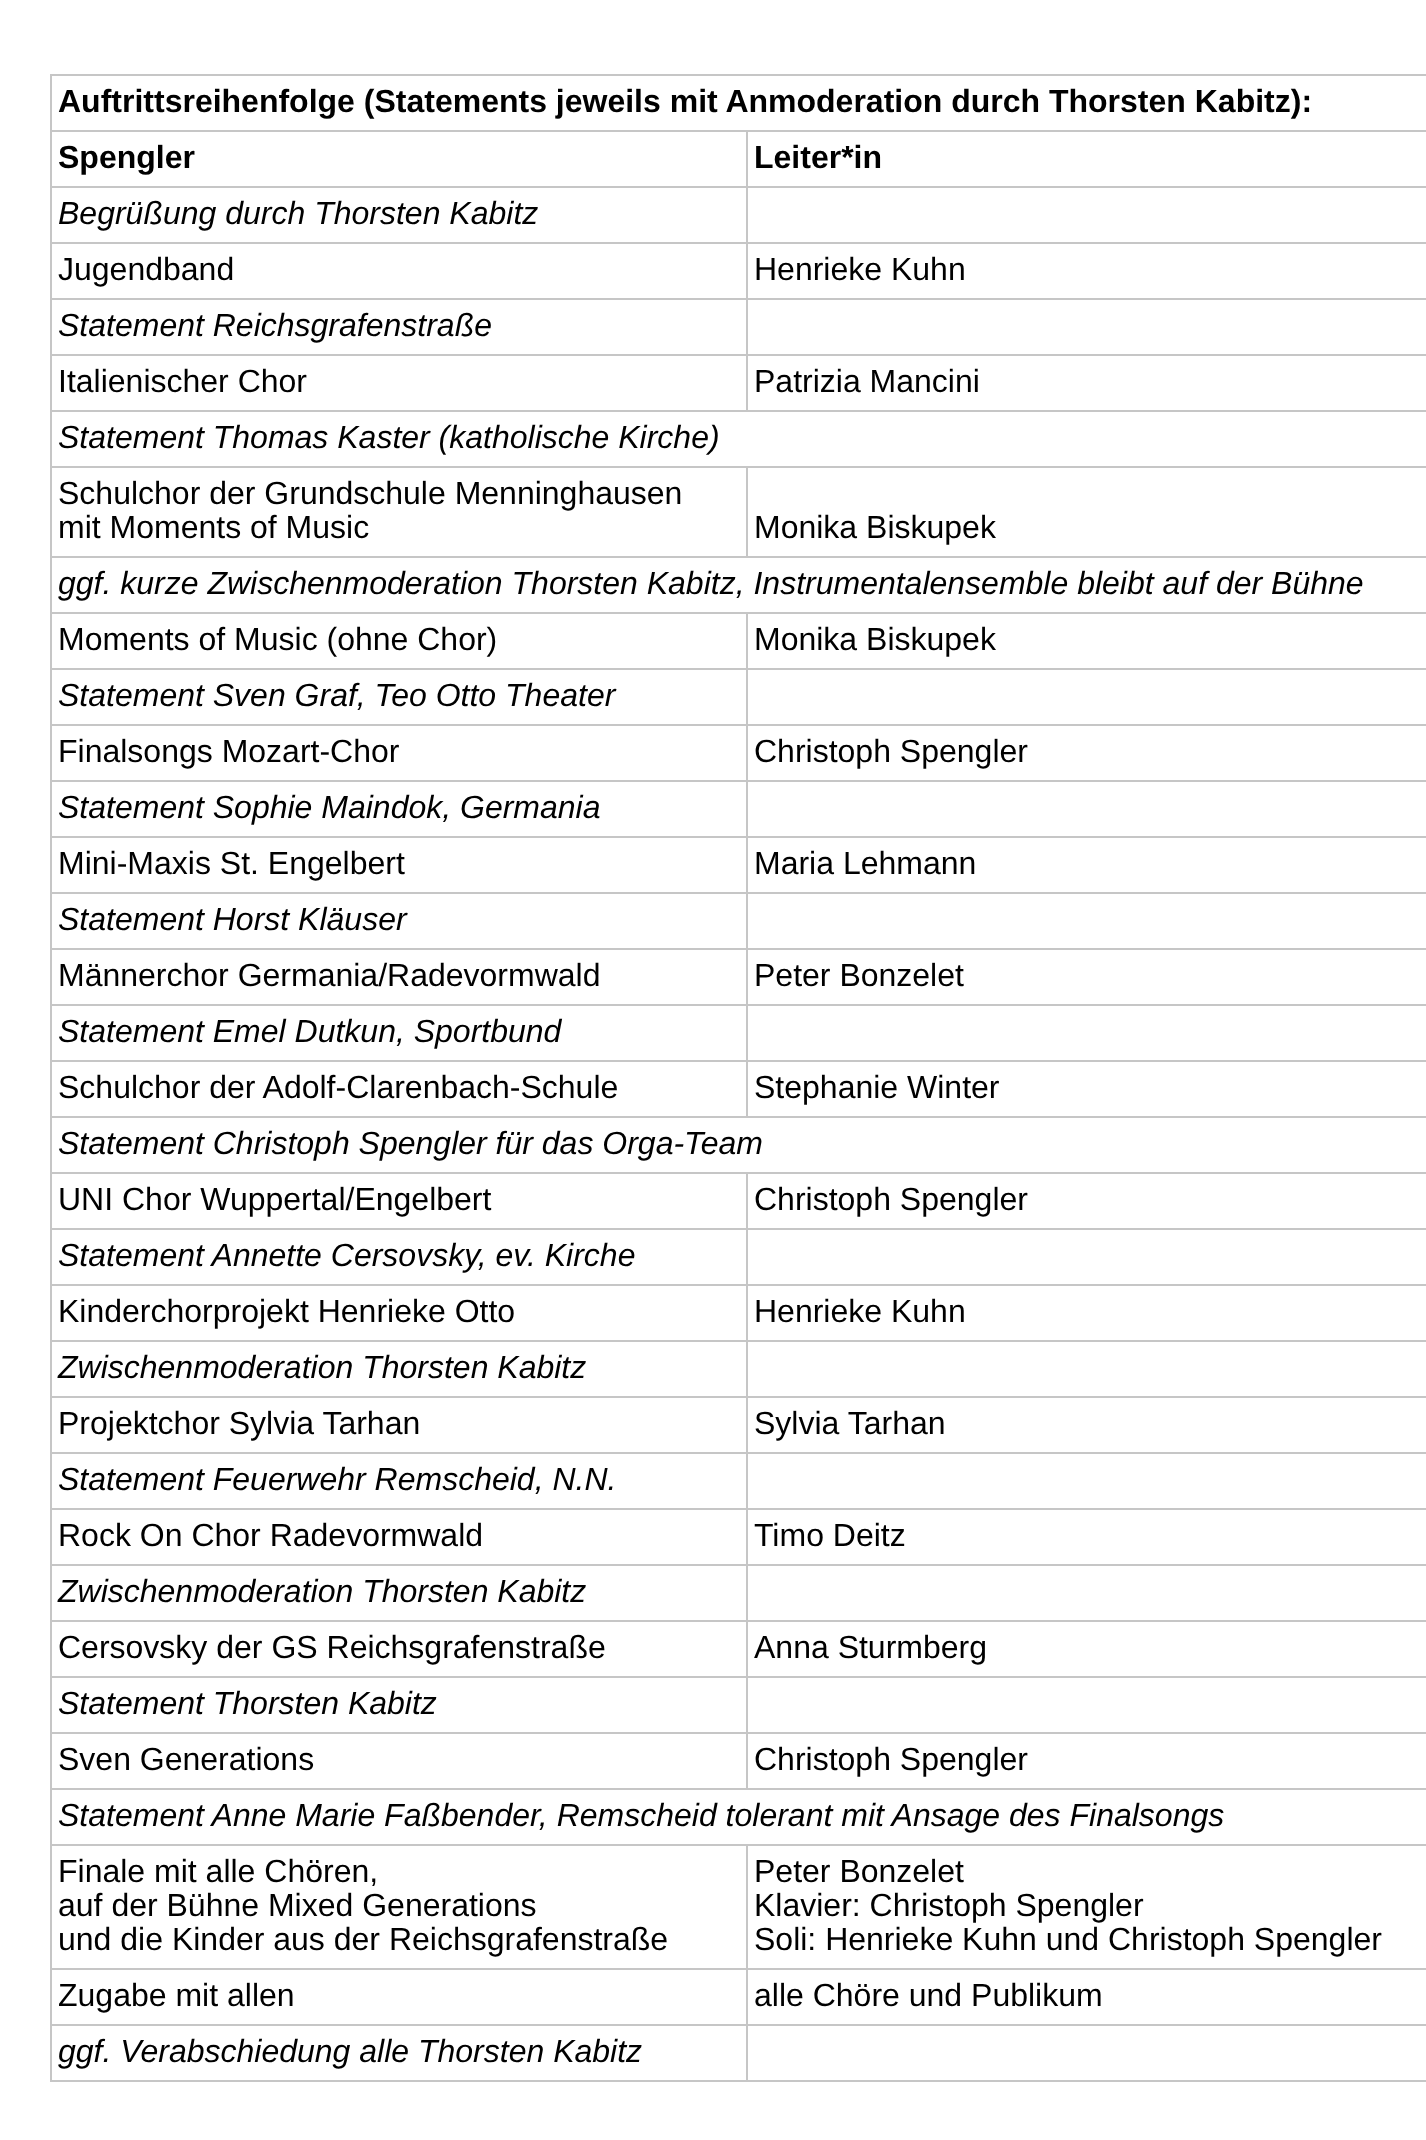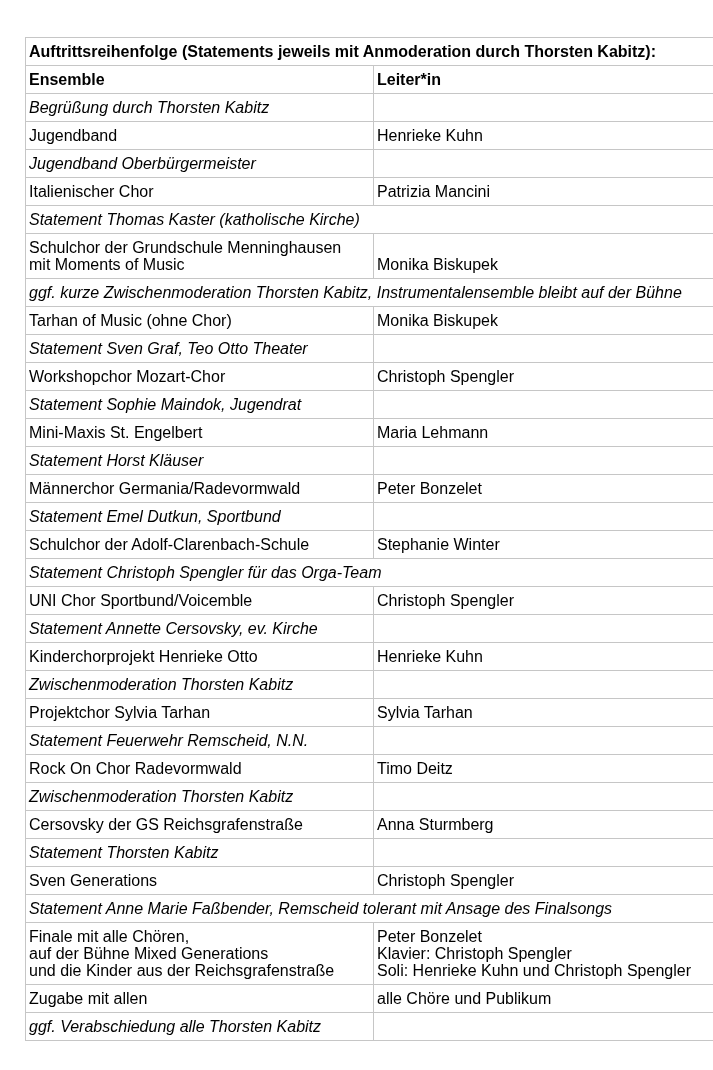--- a/index.html
+++ b/index.html
@@ -39,64 +39,64 @@
 <table class="schedule">
   <colgroup>
     <col style="width:348px">
     <col style="width:352px">
   </colgroup>
   <tbody>
     <tr>
       <td class="b" colspan="2">Auftrittsreihenfolge (Statements jeweils mit Anmoderation durch Thorsten Kabitz):</td>
     </tr>
     <tr>
-      <td class="b">Ensemble</td>
+      <td class="b">Spengler</td>
       <td class="b">Leiter*in</td>
     </tr>
   <tr>
         <td class="it">Begrüßung durch Thorsten Kabitz</td>
         <td></td>
       </tr>
       <tr>
         <td class="">Jugendband</td>
         <td>Henrieke Kuhn</td>
       </tr>
       <tr>
-        <td class="it">Jugendband Oberbürgermeister</td>
+        <td class="it">Statement Reichsgrafenstraße</td>
         <td></td>
       </tr>
       <tr>
         <td class="">Italienischer Chor</td>
         <td>Patrizia Mancini</td>
       </tr>
       <tr>
         <td colspan="2" class="it">Statement Thomas Kaster (katholische Kirche)</td>
       </tr>
       <tr>
         <td class="">Schulchor der Grundschule Menninghausen
 mit Moments of Music</td>
         <td>Monika Biskupek</td>
       </tr>
       <tr>
         <td colspan="2" class="it">ggf. kurze Zwischenmoderation Thorsten Kabitz, Instrumentalensemble bleibt auf der Bühne</td>
       </tr>
       <tr>
-        <td class="">Tarhan of Music (ohne Chor)</td>
+        <td class="">Moments of Music (ohne Chor)</td>
         <td>Monika Biskupek</td>
       </tr>
       <tr>
         <td class="it">Statement Sven Graf, Teo Otto Theater</td>
         <td></td>
       </tr>
       <tr>
-        <td class="">Workshopchor Mozart-Chor</td>
+        <td class="">Finalsongs Mozart-Chor</td>
         <td>Christoph Spengler</td>
       </tr>
       <tr>
-        <td class="it">Statement Sophie Maindok, Jugendrat</td>
+        <td class="it">Statement Sophie Maindok, Germania</td>
         <td></td>
       </tr>
       <tr>
         <td class="">Mini-Maxis St. Engelbert</td>
         <td>Maria Lehmann</td>
       </tr>
       <tr>
         <td class="it">Statement Horst Kläuser</td>
         <td></td>
       </tr>
@@ -109,21 +109,21 @@
         <td></td>
       </tr>
       <tr>
         <td class="">Schulchor der Adolf-Clarenbach-Schule</td>
         <td>Stephanie Winter</td>
       </tr>
       <tr>
         <td colspan="2" class="it">Statement Christoph Spengler für das Orga-Team</td>
       </tr>
       <tr>
-        <td class="">UNI Chor Sportbund/Voicemble</td>
+        <td class="">UNI Chor Wuppertal/Engelbert</td>
         <td>Christoph Spengler</td>
       </tr>
       <tr>
         <td class="it">Statement Annette Cersovsky, ev. Kirche</td>
         <td></td>
       </tr>
       <tr>
         <td class="">Kinderchorprojekt Henrieke Otto</td>
         <td>Henrieke Kuhn</td>
       </tr>

